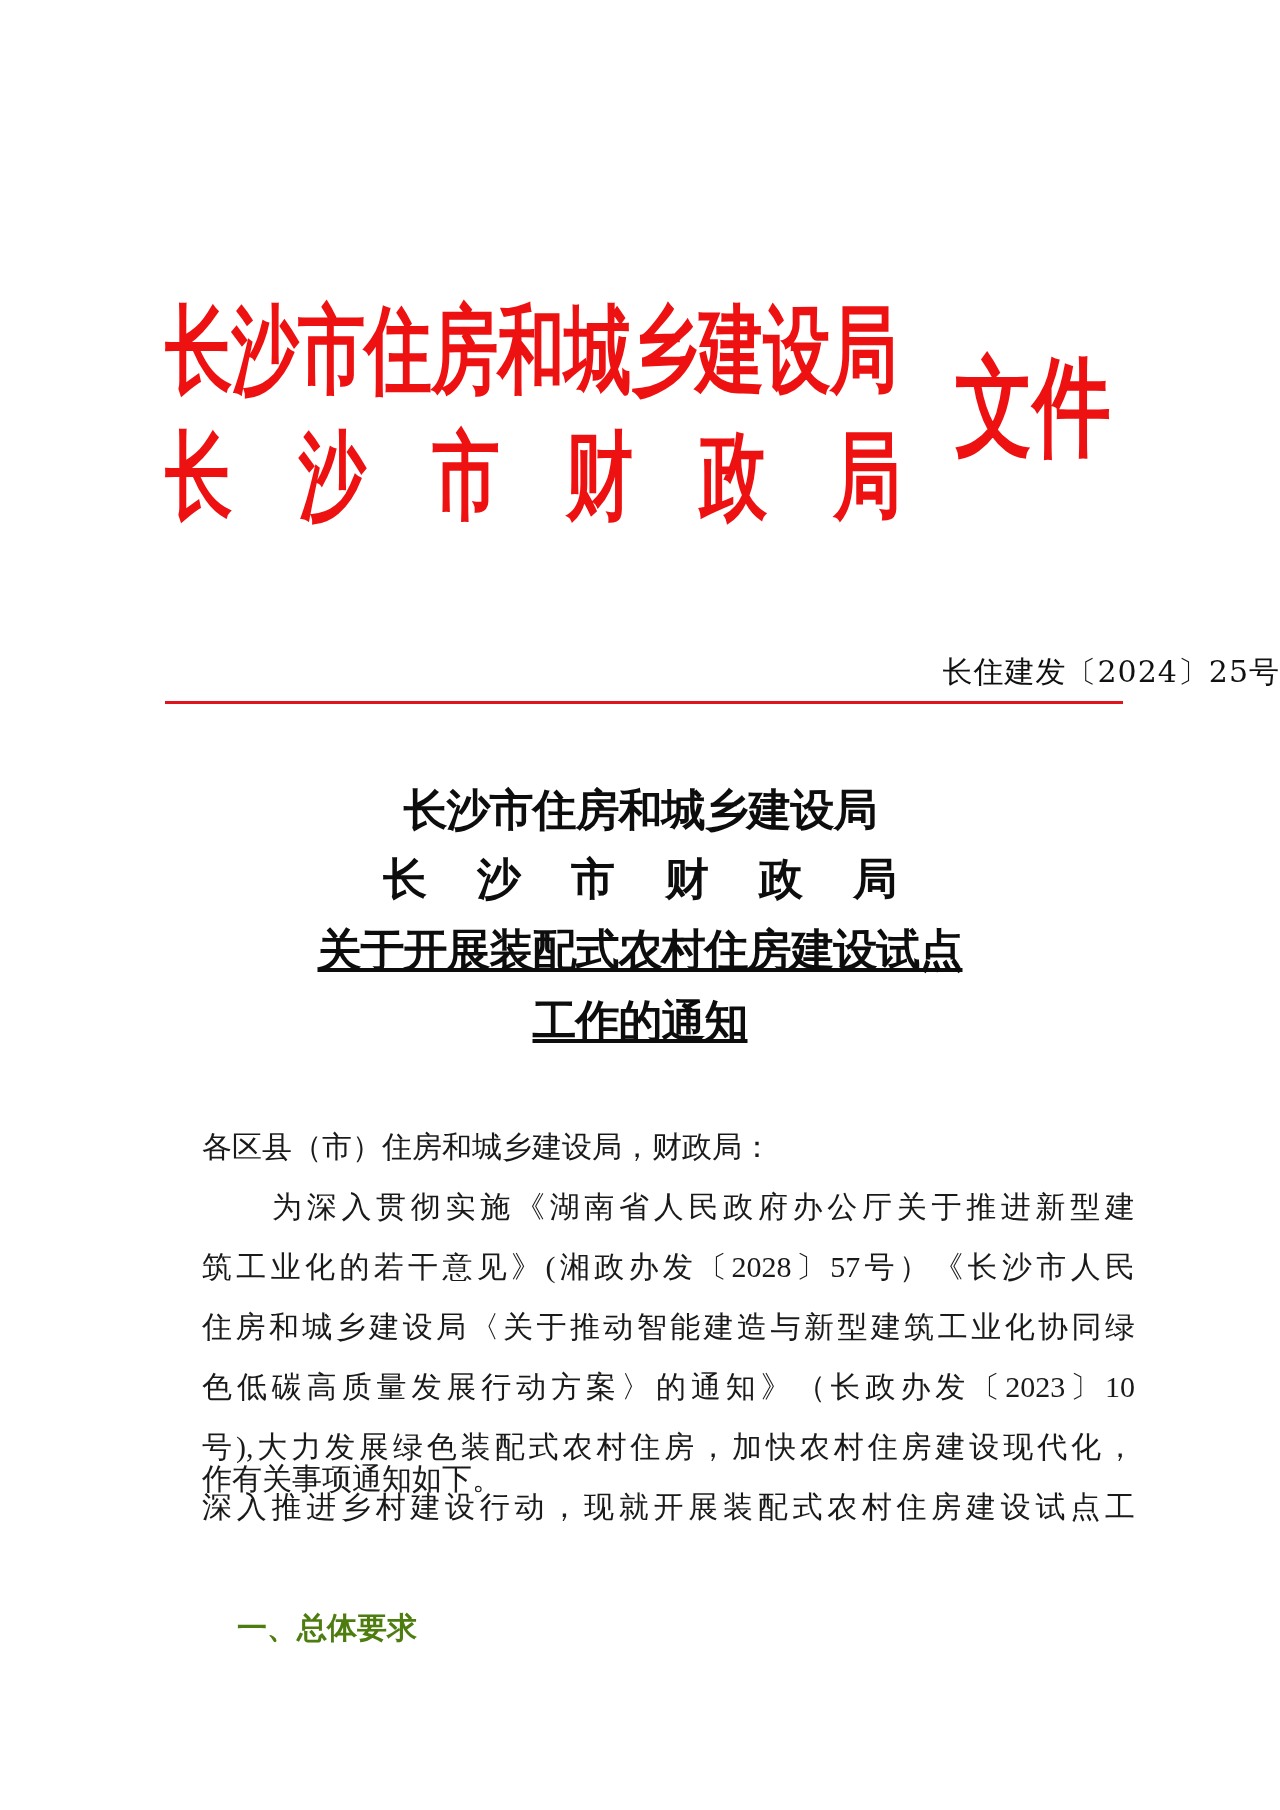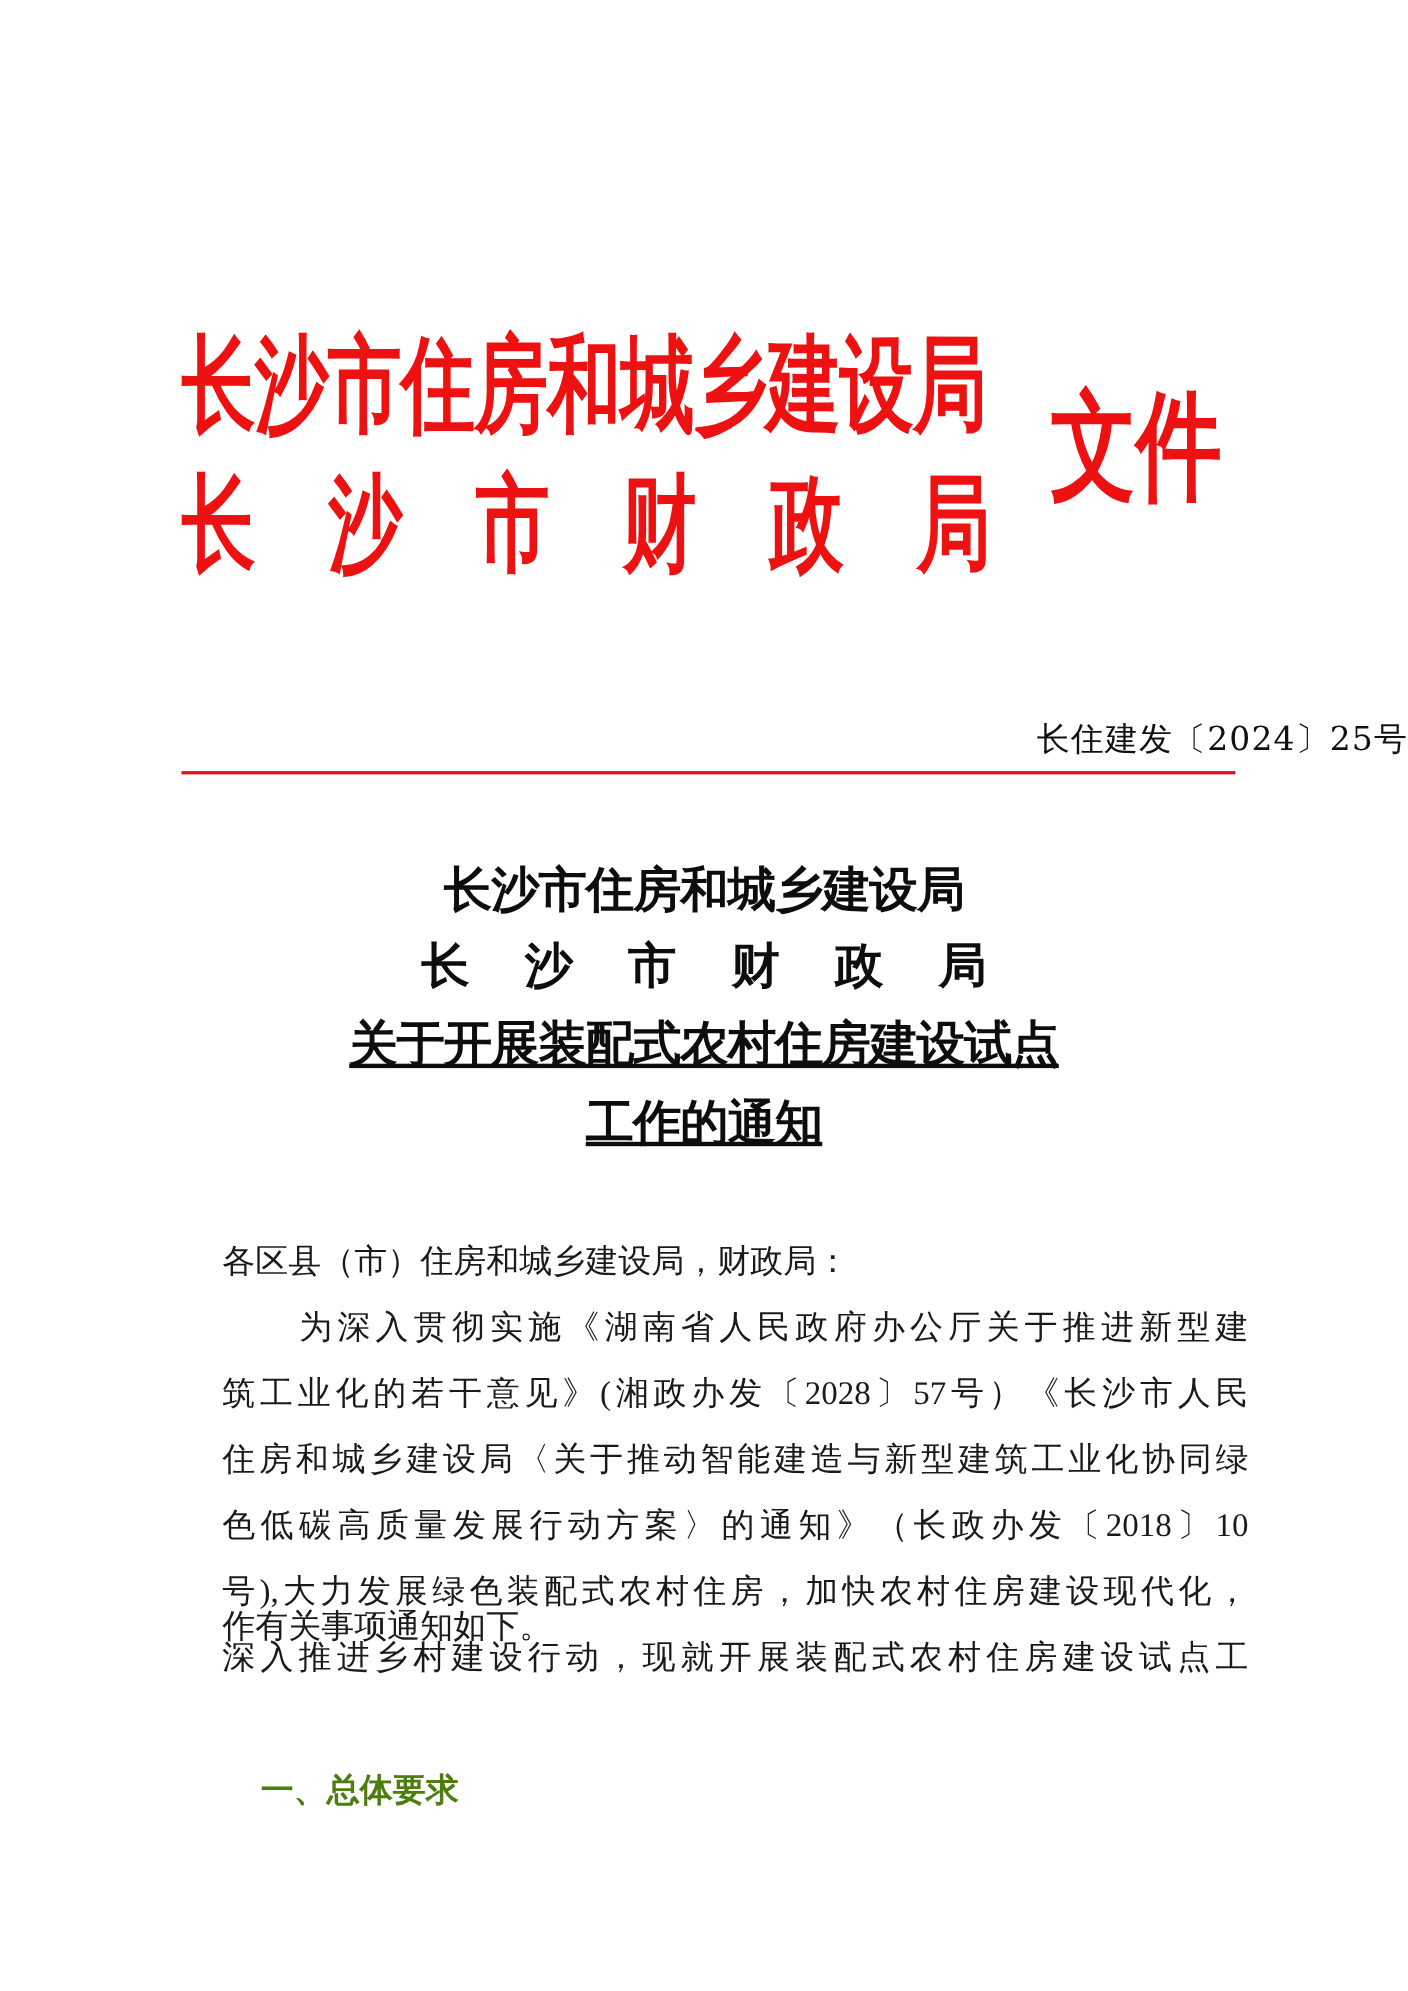--- a/index.html
+++ b/index.html
@@ -54,18 +54,18 @@
 <div class="abs title t2">
   <span>长</span><span>沙</span><span>市</span><span>财</span><span>政</span><span>局</span>
 </div>
 <div class="abs title t3">关于开展装配式农村住房建设试点</div>
 <div class="abs title t4">工作的通知</div>
 
 <div class="abs body-line" style="top:1132px;">各区县（市）住房和城乡建设局，财政局：</div>
 <div class="abs body-line justify indent" style="top:1192px;">为深入贯彻实施《湖南省人民政府办公厅关于推进新型建</div>
 <div class="abs body-line justify" style="top:1252px;">筑工业化的若干意见》(湘政办发〔2028〕57号）《长沙市人民</div>
 <div class="abs body-line justify" style="top:1312px;">住房和城乡建设局〈关于推动智能建造与新型建筑工业化协同绿</div>
-<div class="abs body-line justify" style="top:1372px;">色低碳高质量发展行动方案〉的通知》（长政办发〔2018〕10</div>
+<div class="abs body-line justify" style="top:1372px;">色低碳高质量发展行动方案〉的通知》（长政办发〔2023〕10</div>
 <div class="abs body-line justify" style="top:1432px;">号),大力发展绿色装配式农村住房，加快农村住房建设现代化，</div>
 <div class="abs body-line justify" style="top:1492px;">深入推进乡村建设行动，现就开展装配式农村住房建设试点工</div>
 <div class="abs body-line" style="top:1464px;">作有关事项通知如下。</div>
 
 <div class="abs heading">一、总体要求</div>
 
 </body></html>

